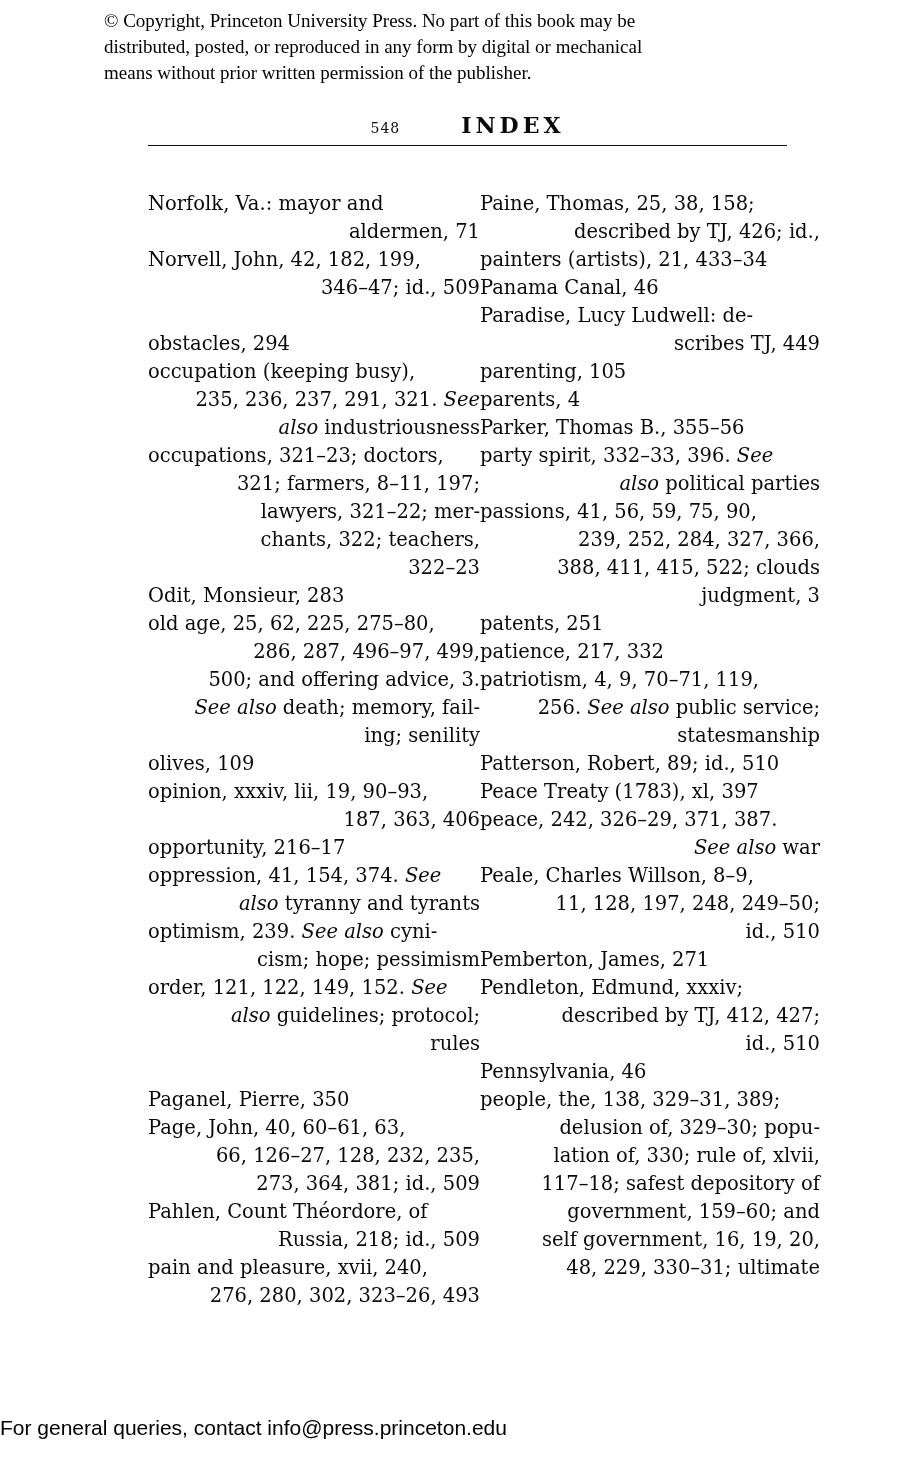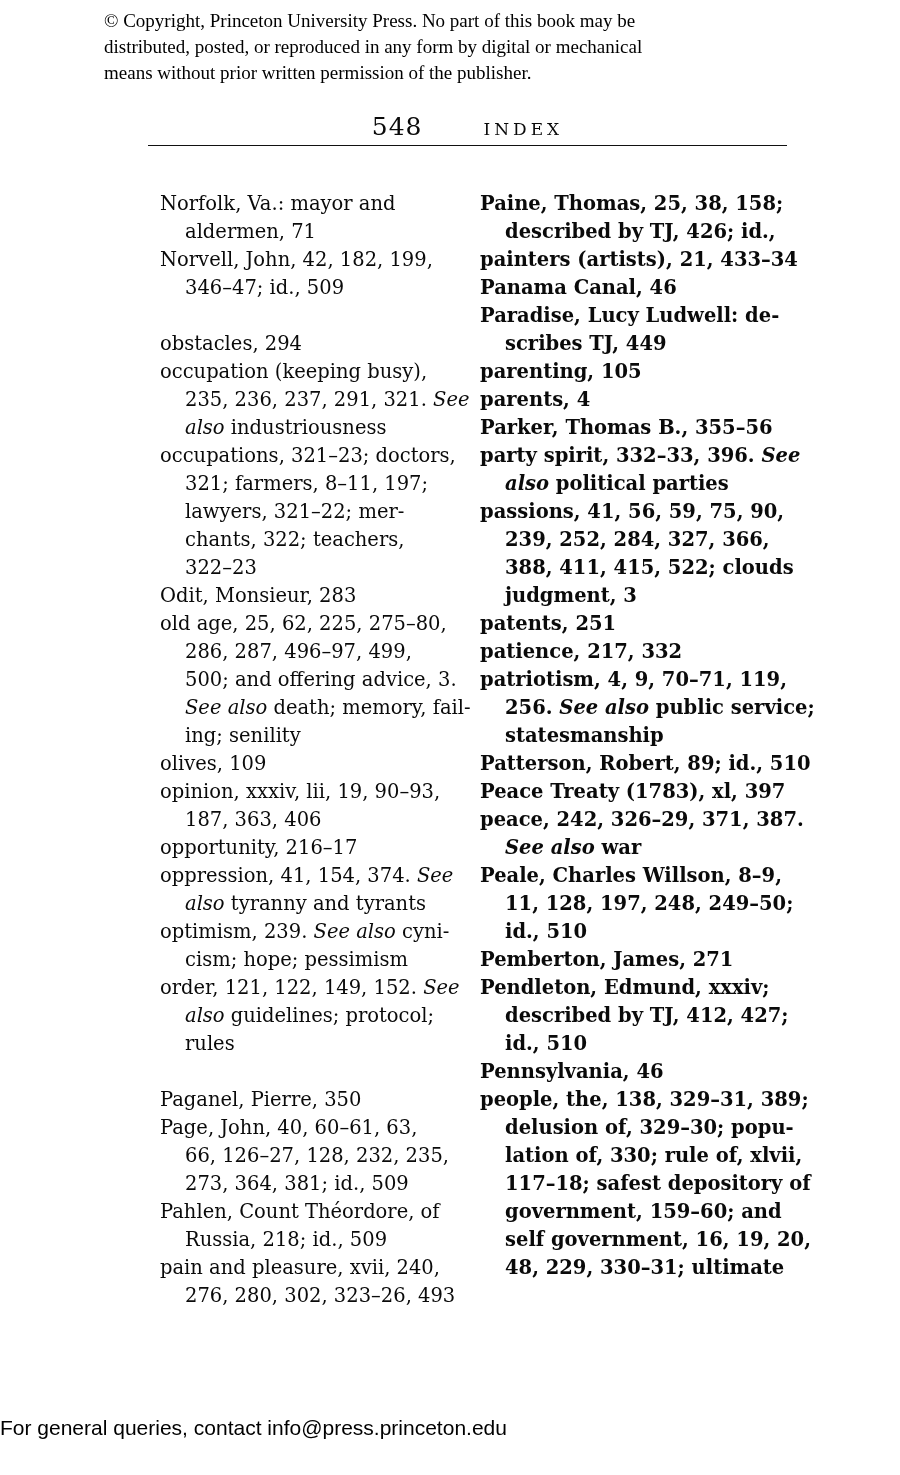--- a/index.html
+++ b/index.html
@@ -21,48 +21,48 @@
     color: #000;
   }
   .page-head {
     position: absolute;
     left: 148px; top: 112px;
     width: 639px;
     text-align: center;
     white-space: nowrap;
   }
   .page-num {
-    font-size: 25px;
+    font-size: 14px;
     display: inline-block;
     margin-right: 61px;
     letter-spacing: 1px;
   }
   .index-title {
-    font-size: 17px;
+    font-size: 22px;
     display: inline-block;
     letter-spacing: 4px;
+    font-weight: bold;
   }
   .head-rule {
     position: absolute;
     left: 148px; top: 145px;
     width: 639px;
     border-top: 1.6px solid #111;
   }
   .index-col {
     position: absolute;
     top: 190px;
     font-size: 19.5px;
     line-height: 28px;
     white-space: nowrap;
-    margin-left: 12px;
   }
   .index-col.left  { left: 148px; width: 332px; }
-  .index-col.right { left: 468px; width: 340px; font-weight: bold; }
+  .index-col.right { left: 480px; width: 340px; }
   .line { height: 28px; }
-  .line.ind { padding-left: 25px; }
+  .line.ind { padding-left: 25px; text-align: right; }
   .line.gap { height: 28px; }
   .line i { font-style: italic; }
   .footer {
     position: absolute;
     left: 0; top: 1416px;
     width: 900px;
     text-align: left;
     font-family: "Liberation Sans", sans-serif;
     font-size: 21px;
     color: #000;

